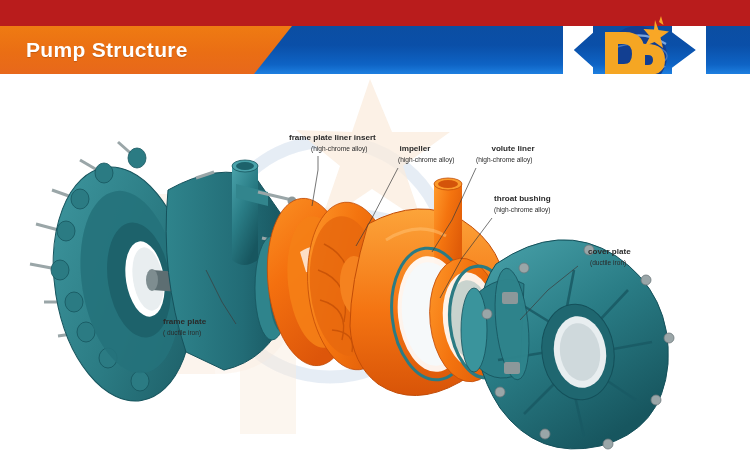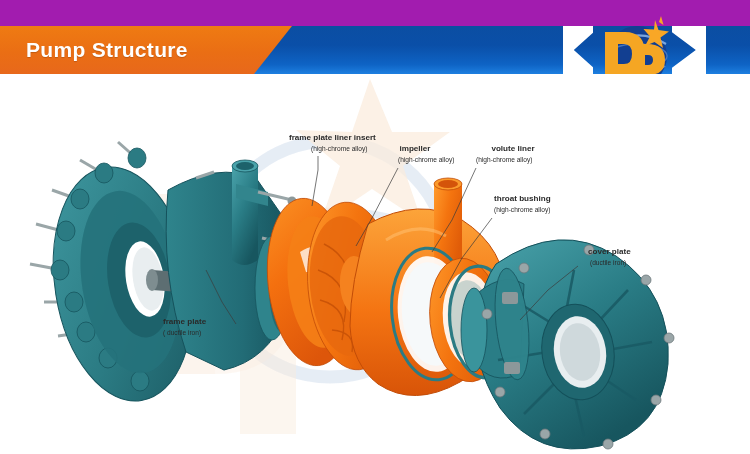--- a/index.html
+++ b/index.html
@@ -1,20 +1,20 @@
 <!DOCTYPE html>
 <html><head>
 <meta charset="utf-8">
 <style>
   html,body{margin:0;padding:0;}
   body{
     width:750px;height:454px;overflow:hidden;background:#ffffff;
     font-family:"Liberation Sans", sans-serif;
   }
-  .page{position:relative;width:750px;height:454px;background:#a21caf;overflow:hidden;}
+  .page{position:relative;width:750px;height:454px;background:#b91c1c;overflow:hidden;}
 
   
   .banner{position:absolute;left:0;top:26px;width:750px;height:48px;}
   .banner-blue{
     position:absolute;left:0;top:0;width:750px;height:48px;
     background:linear-gradient(180deg,#0b4ea2 0%,#0a4fa8 40%,#0e63c4 80%,#1d7fe0 100%);
   }
   .banner-orange{
     position:absolute;left:0;top:0;width:292px;height:48px;
     background:linear-gradient(180deg,#ef7b12 0%,#ea6e14 55%,#e8681b 100%);

